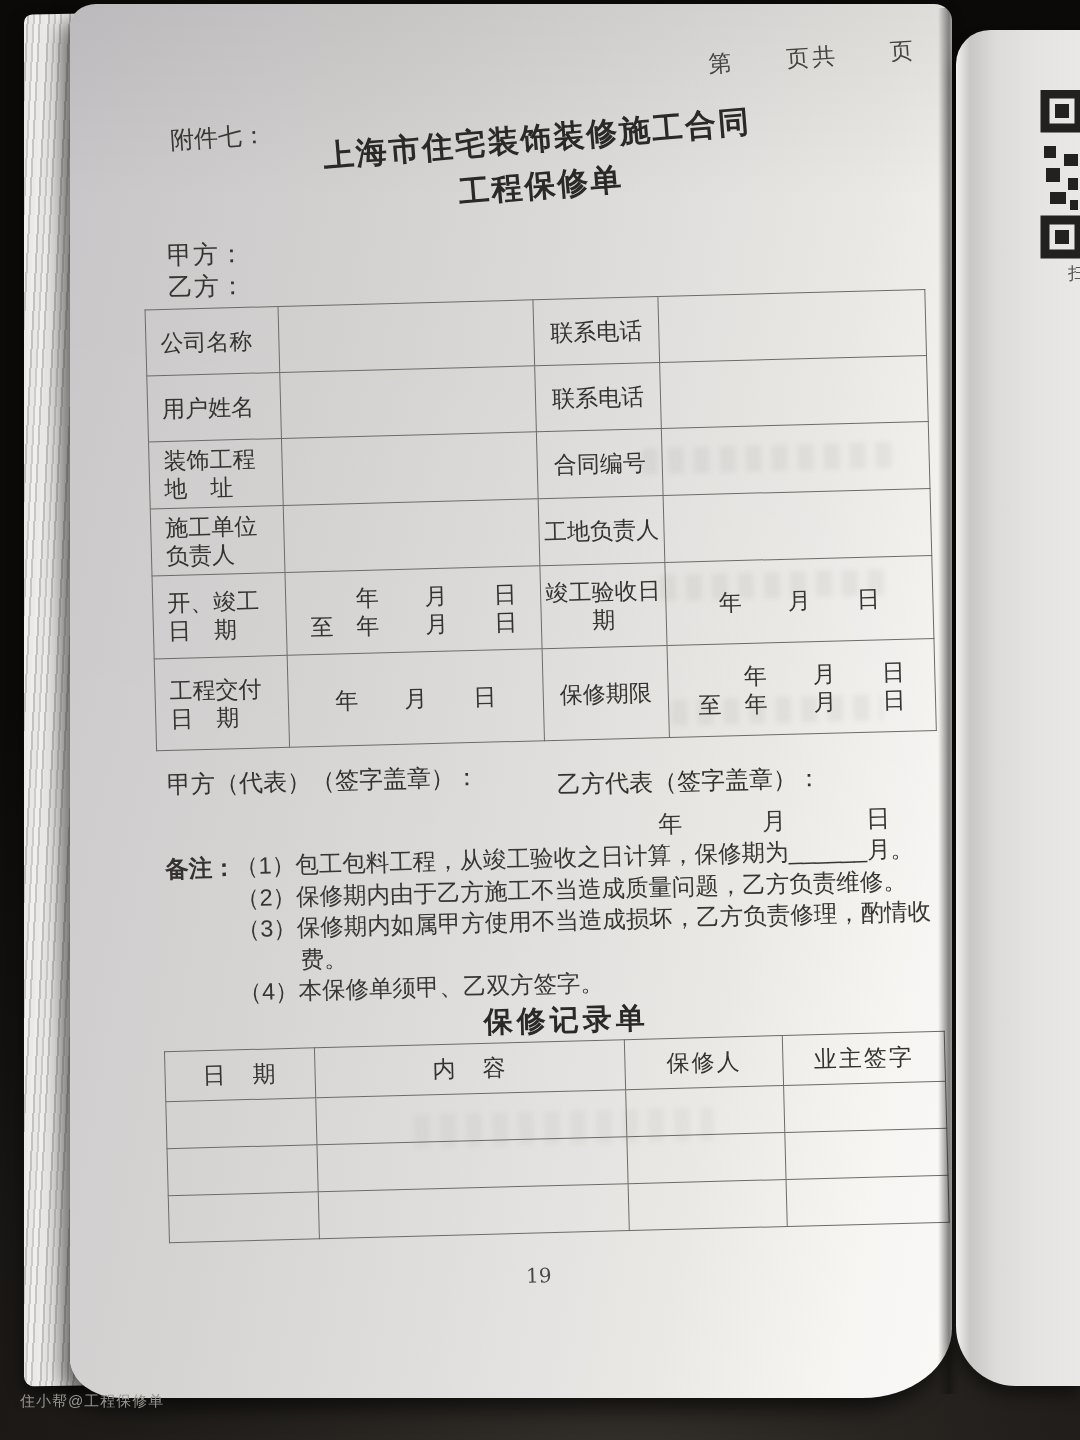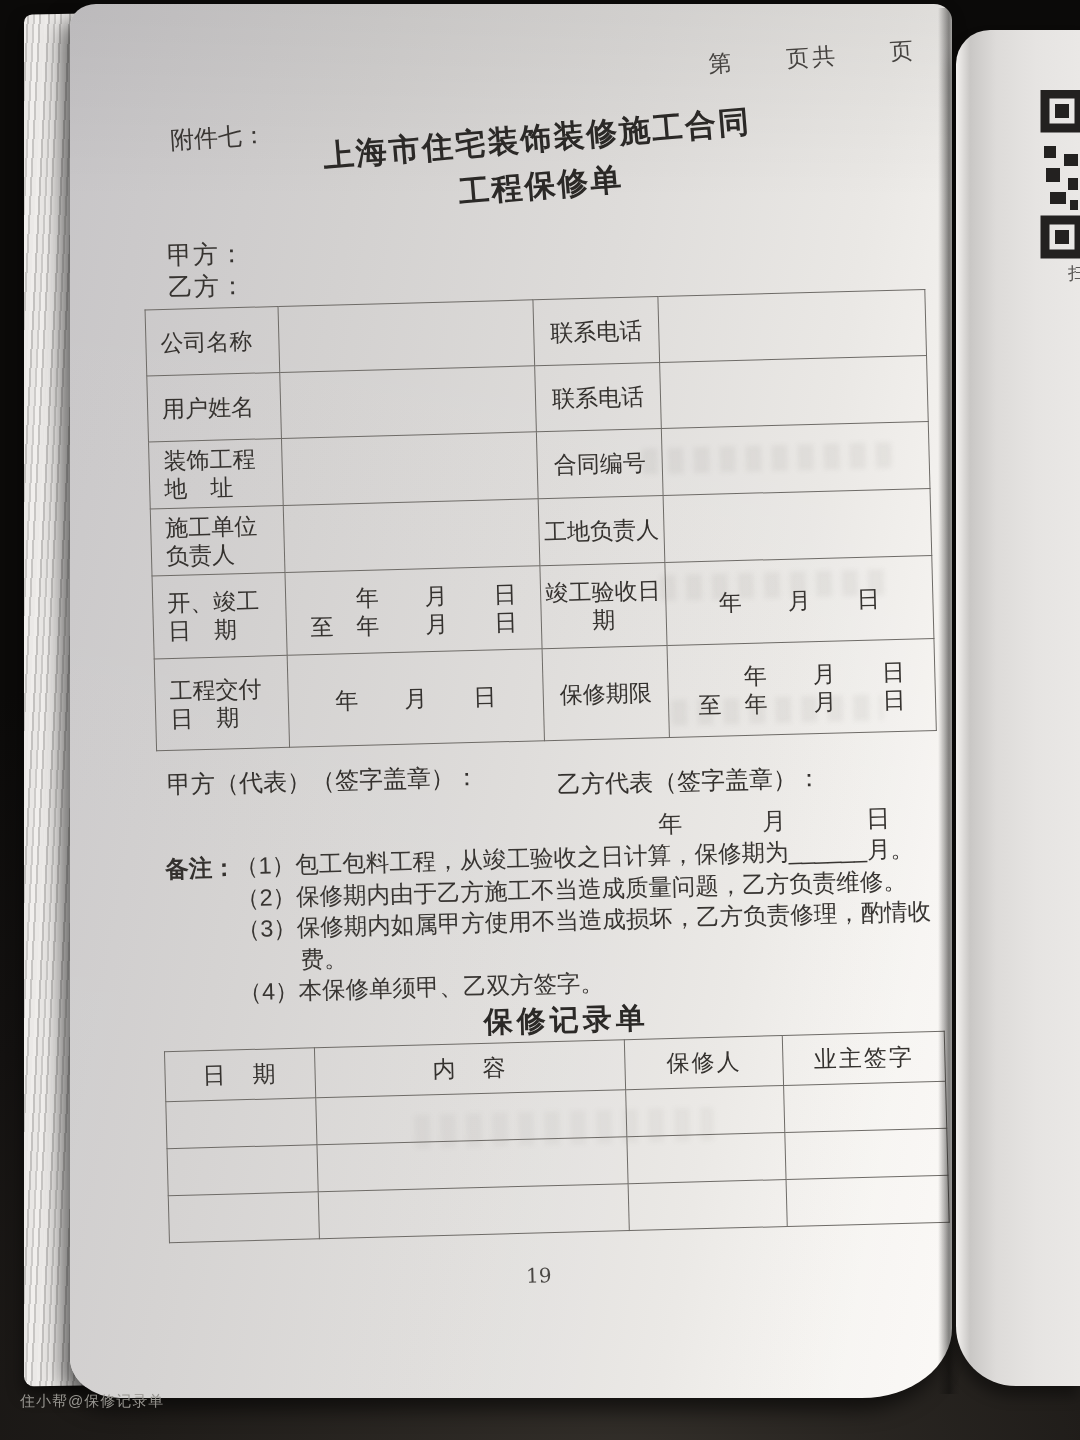--- a/index.html
+++ b/index.html
@@ -264,14 +264,14 @@
           <rect x="6" y="78" width="14" height="14"></rect>
           <rect x="28" y="88" width="10" height="12"></rect>
           <rect x="10" y="102" width="16" height="12"></rect>
           <rect x="30" y="110" width="8" height="10"></rect>
         </g>
       </svg>
     </div>
     <div class="qr-char">扫</div>
   </div>
 
-  <div class="watermark">住小帮@保修记录单</div>
+  <div class="watermark">住小帮@工程保修单</div>
 </div>
 
 </body></html>

